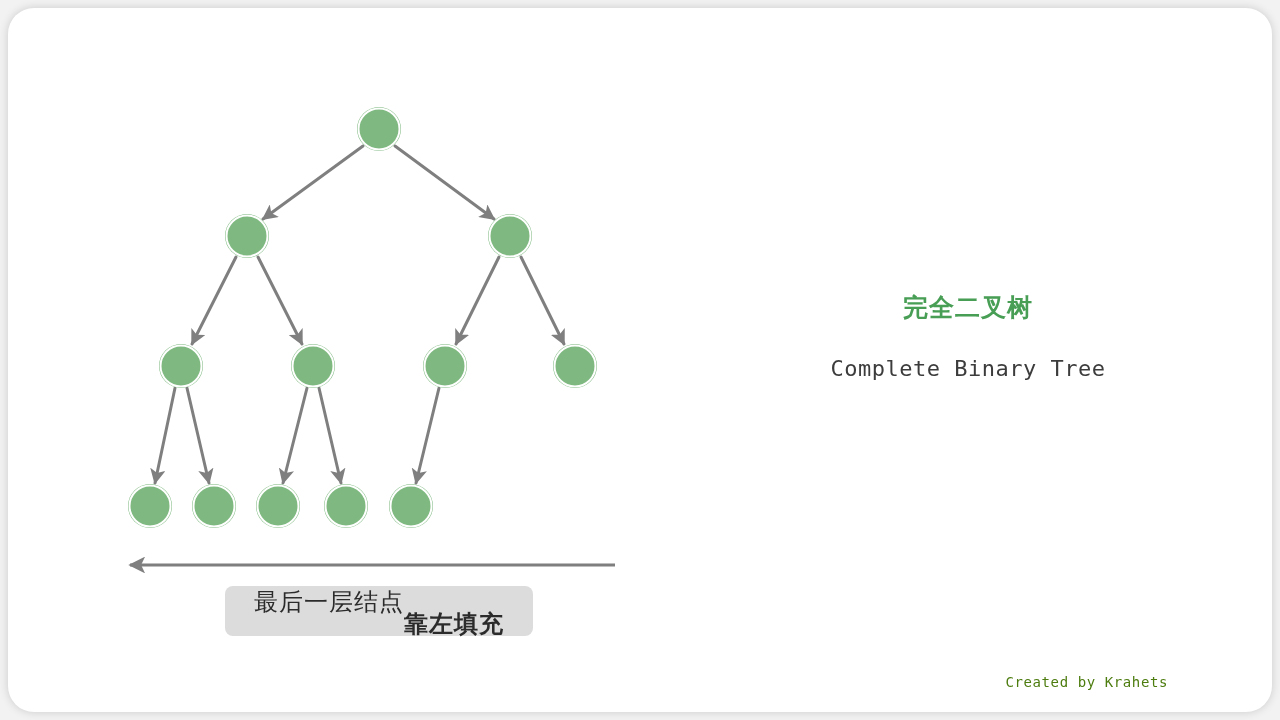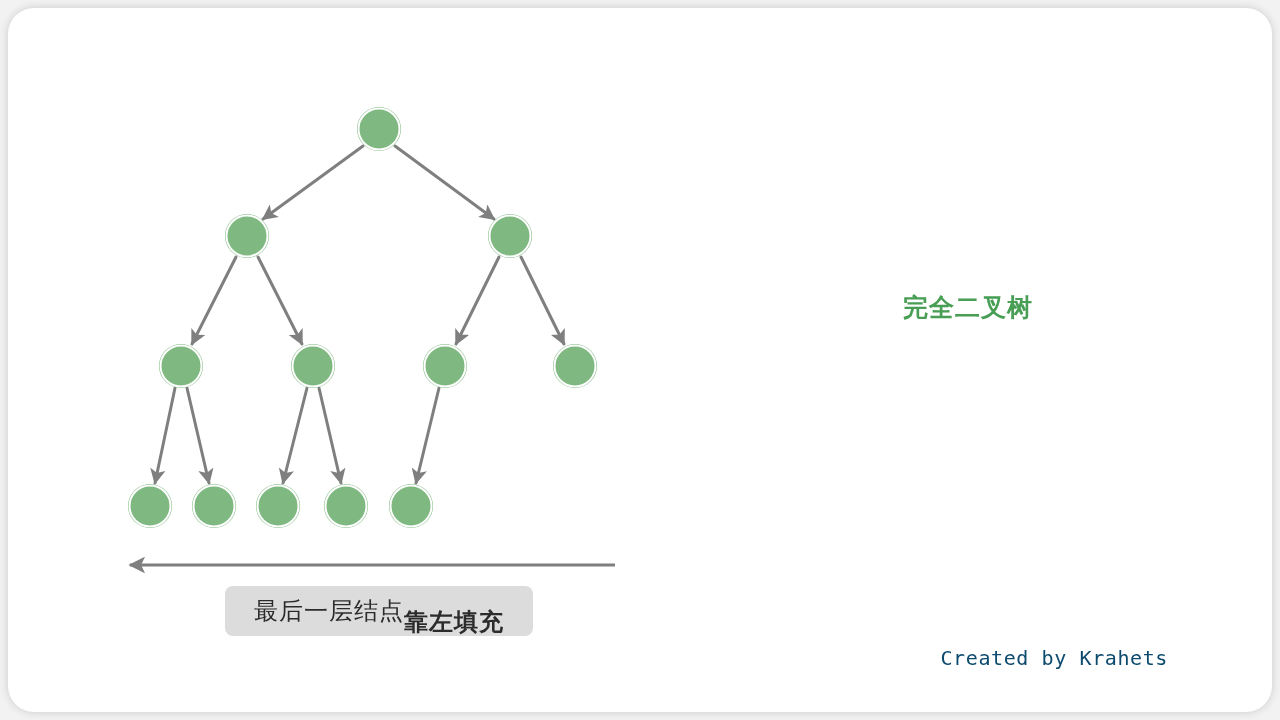--- a/index.html
+++ b/index.html
@@ -61,41 +61,40 @@
   }
   .caption-pill {
     position: absolute;
     left: 225px;
     top: 586px;
     width: 308px;
     height: 50px;
     background: #dcdcdc;
     border-radius: 8px;
     display: flex;
-    align-items: center;
     justify-content: center;
     font-family: Liberation Mono, monospace;
     font-size: 24px;
     color: #2b2b2b;
     letter-spacing: 1px;
     box-sizing: border-box;
   }
   .caption-pill .strong {
     font-weight: bold;
     margin-top: 22px;
   }
   .footer {
     position: absolute;
     left: 878px;
-    top: 646px;
+    top: 674px;
     width: 290px;
     text-align: right;
     font-family: "DejaVu Sans Mono", monospace;
-    font-size: 20px;
-    color: #0c4a6e;
+    font-size: 14px;
+    color: #4d7c0f;
     letter-spacing: 0.6px;
   }
 </style>
 </head>
 <body>
 
 <div id="stage">
   <div id="card"></div>
 
   <svg id="diagram" viewBox="0 0 1280 720" xmlns="http://www.w3.org/2000/svg">
@@ -188,20 +187,21 @@
         <circle cx="411" cy="506" r="20.5" fill="none" stroke="#ffffff" stroke-width="2"></circle>
         <circle cx="411" cy="506" r="18.5" fill="#7fb981"></circle>
       </g>
     </g>
 
     <line x1="615" y1="565" x2="130" y2="565" stroke="#7f7f7f" stroke-width="3" stroke-linecap="butt" marker-end="url(#arrowhead-flat)"></line>
   </svg>
 
   <div class="label-block">
     <div class="title-cn">完全二叉树</div>
+    <div class="title-en">Complete Binary Tree</div>
   </div>
 
   <div class="caption-pill">
     <span>最后一层结点</span>
       <span class="strong">靠左填充</span>
   </div>
 
   <div class="footer">Created by Krahets</div>
 </div>
 

